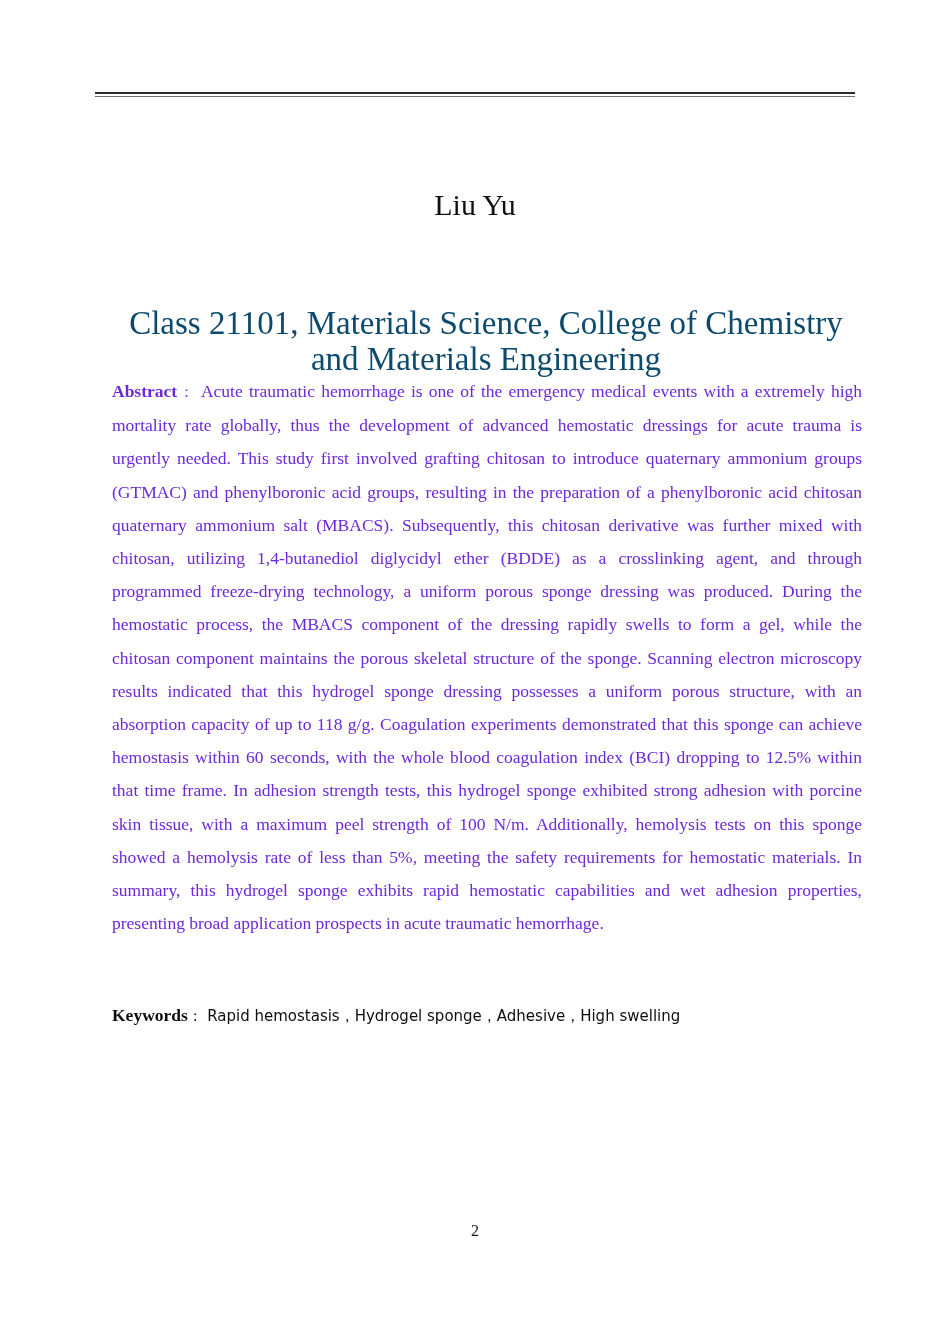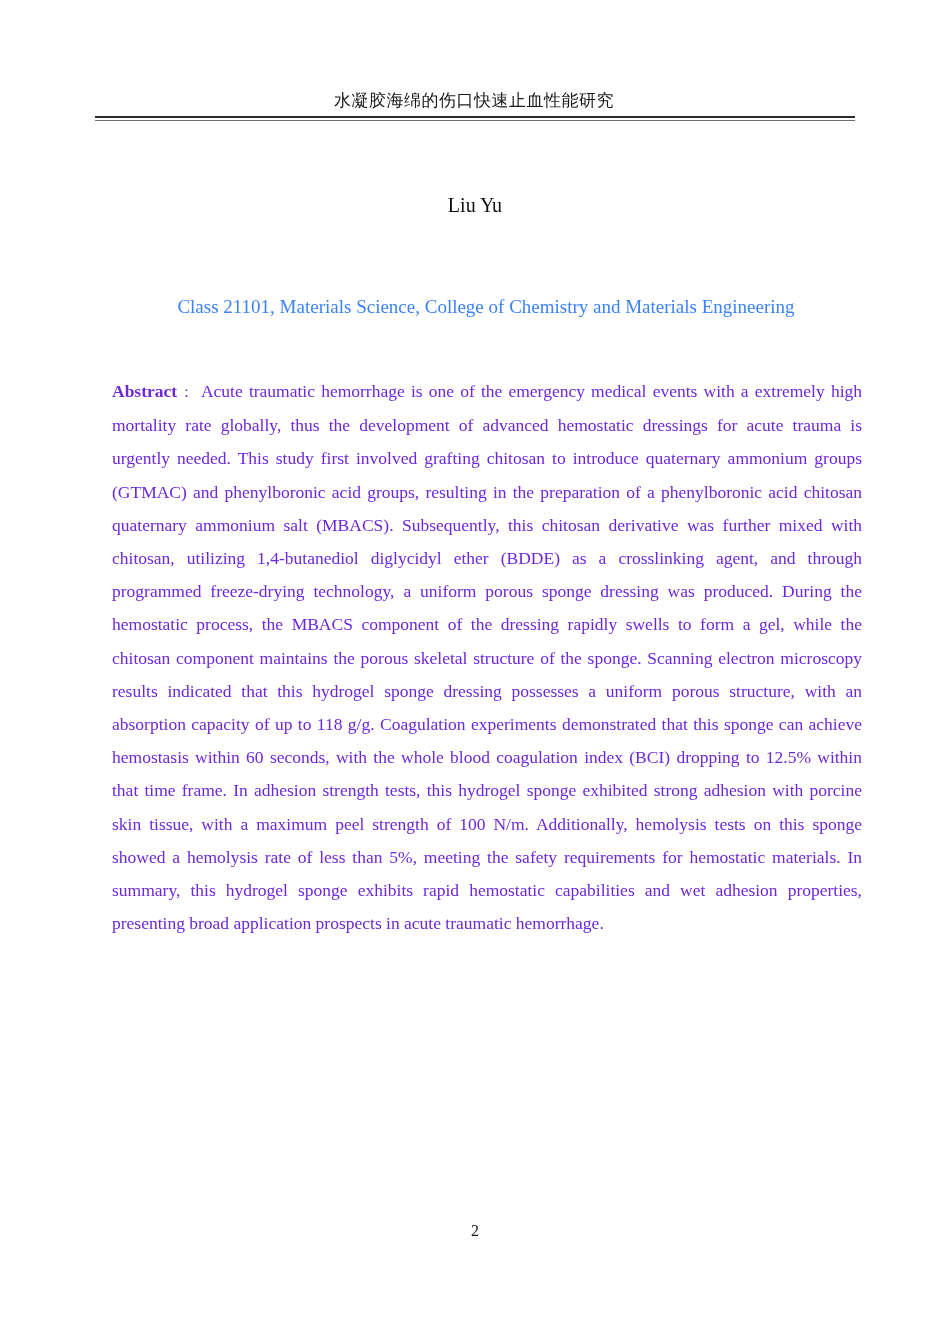--- a/index.html
+++ b/index.html
@@ -45,35 +45,35 @@
     box-sizing: content-box;
   }
 
   
   .author {
     position: absolute;
     left: 0;
     top: 188px;
     width: 950px;
     text-align: center;
-    font-size: 20px;
+    font-size: 30px;
     line-height: 34px;
     color: #111111;
   }
 
   
   .doc-title {
     position: absolute;
     left: 112px;
-    top: 289px;
+    top: 305px;
     width: 748px;
     text-align: center;
-    font-size: 19px;
+    font-size: 33px;
     line-height: 36px;
-    color: #3b82f6;
+    color: #0c4a6e;
   }
 
   
   .abstract-block {
     position: absolute;
     left: 112px;
     top: 375px;
     width: 750px;
     text-align: justify;
     text-justify: inter-word;
@@ -119,28 +119,30 @@
     font-size: 16px;
     color: #1a1a1a;
   }
 </style>
 </head>
 <body>
 
 <div class="page">
 
   <div class="header-zone">
-    <div class="header-text">水凝胶海绵的伤口快速止血性能研究</div>
     <div class="header-rule"></div>
   </div>
 
   <div class="author">Liu Yu</div>
 
   <div class="doc-title">Class 21101, Materials Science, College of Chemistry and Materials Engineering</div>
 
   <div class="abstract-block">
     <p><span class="lbl">Abstract</span><span class="cjk-colon">：</span> <span>Acute traumatic hemorrhage is one of the emergency medical events with a extremely high mortality rate globally, thus the development of advanced hemostatic dressings for acute trauma is urgently needed. This study first involved grafting chitosan to introduce quaternary ammonium groups (GTMAC) and phenylboronic acid groups, resulting in the preparation of a phenylboronic acid chitosan quaternary ammonium salt (MBACS). Subsequently, this chitosan derivative was further mixed with chitosan, utilizing 1,4-butanediol diglycidyl ether (BDDE) as a crosslinking agent, and through programmed freeze-drying technology, a uniform porous sponge dressing was produced. During the hemostatic process, the MBACS component of the dressing rapidly swells to form a gel, while the chitosan component maintains the porous skeletal structure of the sponge. Scanning electron microscopy results indicated that this hydrogel sponge dressing possesses a uniform porous structure, with an absorption capacity of up to 118 g/g. Coagulation experiments demonstrated that this sponge can achieve hemostasis within 60 seconds, with the whole blood coagulation index (BCI) dropping to 12.5% within that time frame. In adhesion strength tests, this hydrogel sponge exhibited strong adhesion with porcine skin tissue, with a maximum peel strength of 100 N/m. Additionally, hemolysis tests on this sponge showed a hemolysis rate of less than 5%, meeting the safety requirements for hemostatic materials. In summary, this hydrogel sponge exhibits rapid hemostatic capabilities and wet adhesion properties, presenting broad application prospects in acute traumatic hemorrhage.</span></p>
   </div>
 
+  <div class="keywords-block">
+    <span class="lbl">Keywords</span><span class="cjk-colon">：</span> <span class="kw-sep">Rapid hemostasis，Hydrogel sponge，Adhesive，High swelling</span>
+  </div>
 
   <div class="page-number">2</div>
 
 </div>
 
 </body></html>

